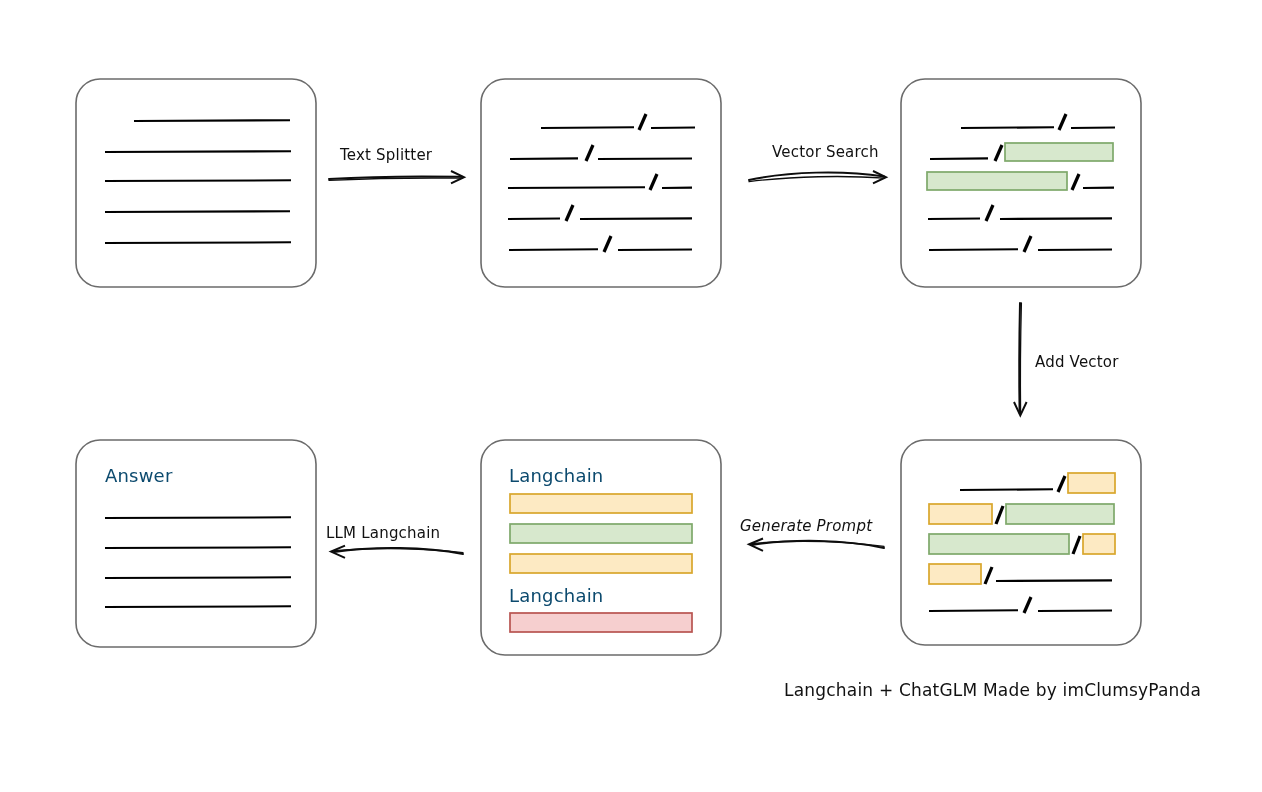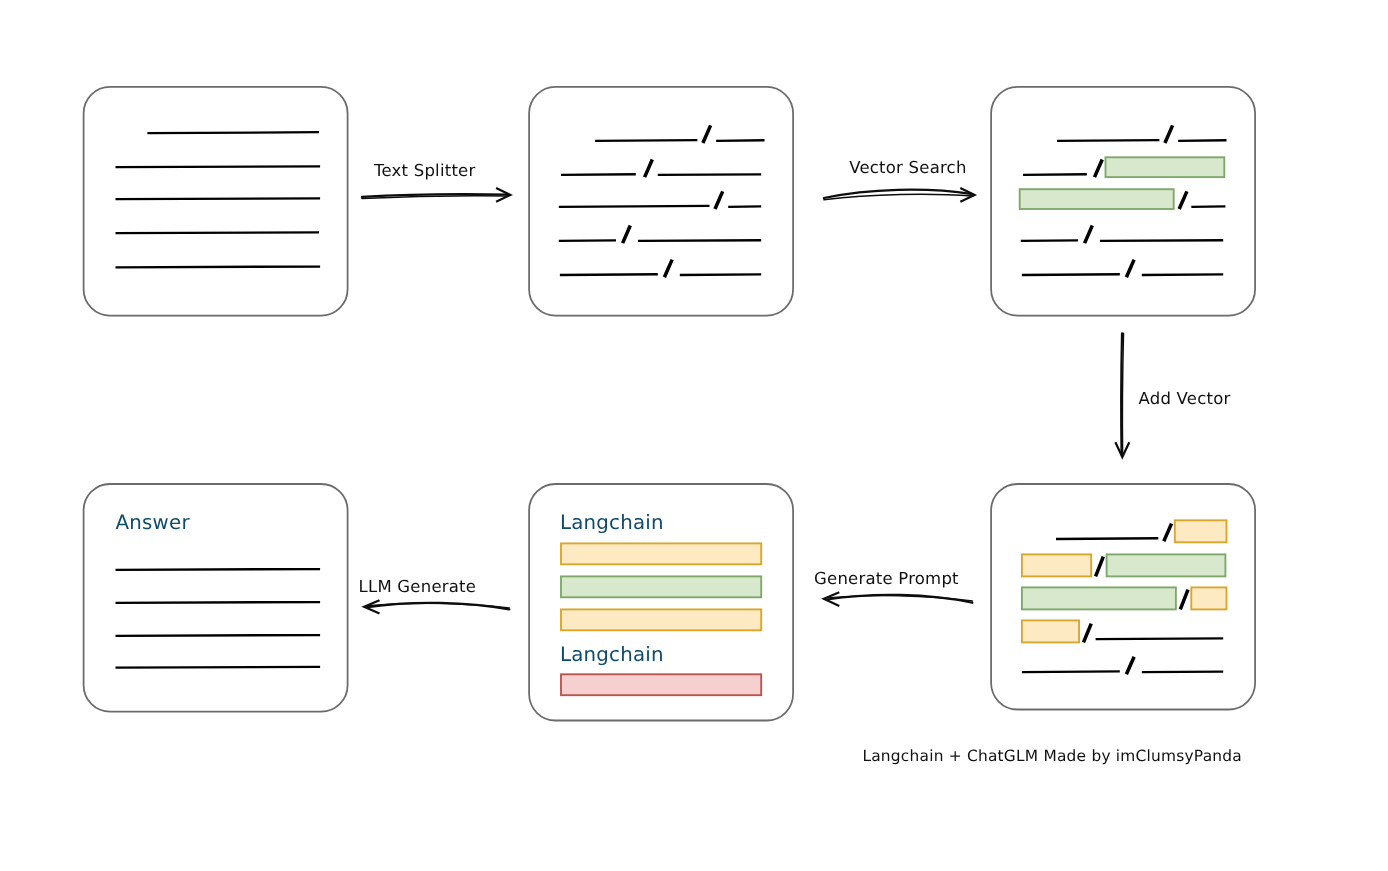--- a/index.html
+++ b/index.html
@@ -86,21 +86,21 @@
     position: absolute;
     font-family: "DejaVu Sans", sans-serif;
     font-size: 18px;
     color: #0c4a6e;
     white-space: nowrap;
     letter-spacing: 0.2px;
   }
   .footer-note {
     position: absolute;
     font-family: "DejaVu Sans", sans-serif;
-    font-size: 14px;
+    font-size: 17px;
     color: #111111;
     white-space: nowrap;
     letter-spacing: 0.2px;
   }
 </style>
 </head>
 <body>
 
 <div id="canvas">
 
@@ -248,23 +248,23 @@
     </g>
 
   </svg>
 
   <div class="lbl" style="left:340px; top:146px;">Text Splitter</div>
 
   <div class="lbl" style="left:772px; top:143px;">Vector Search</div>
 
   <div class="lbl" style="left:1035px; top:353px;">Add Vector</div>
 
-  <div class="lbl" style="left:740px; top:517px;">Generate Prompt</div>
-
-  <div class="lbl" style="left:326px; top:524px;">LLM Generate</div>
+  <div class="lbl" style="left:740px; top:517px;font-style:italic;">Generate Prompt</div>
+
+  <div class="lbl" style="left:326px; top:524px;">LLM Langchain</div>
 
   <div class="box-title" style="left:509px; top:465px;">Langchain</div>
 
   <div class="box-title" style="left:509px; top:585px;">Langchain</div>
 
   <div class="box-title" style="left:105px; top:465px;">Answer</div>
 
   <div class="footer-note" style="left:784px; top:680px;">Langchain + ChatGLM Made by imClumsyPanda</div>
 
 </div>

